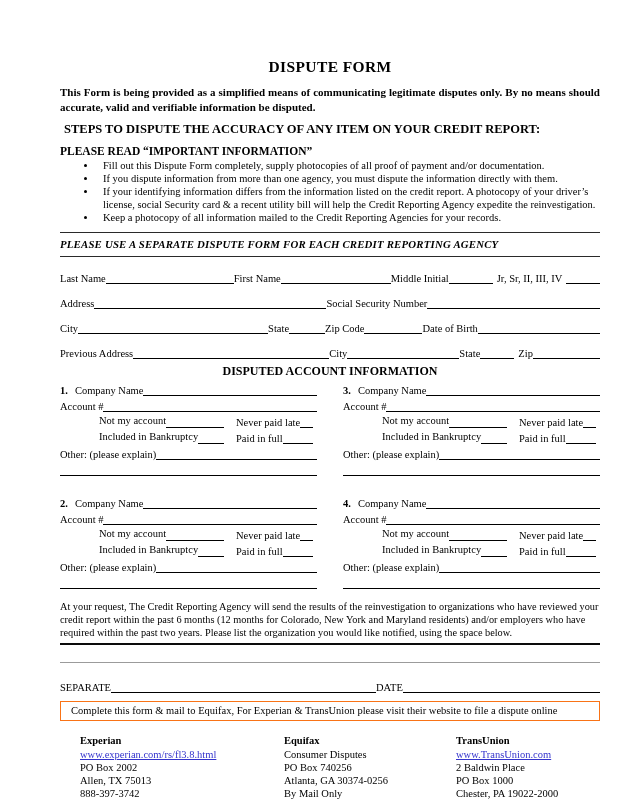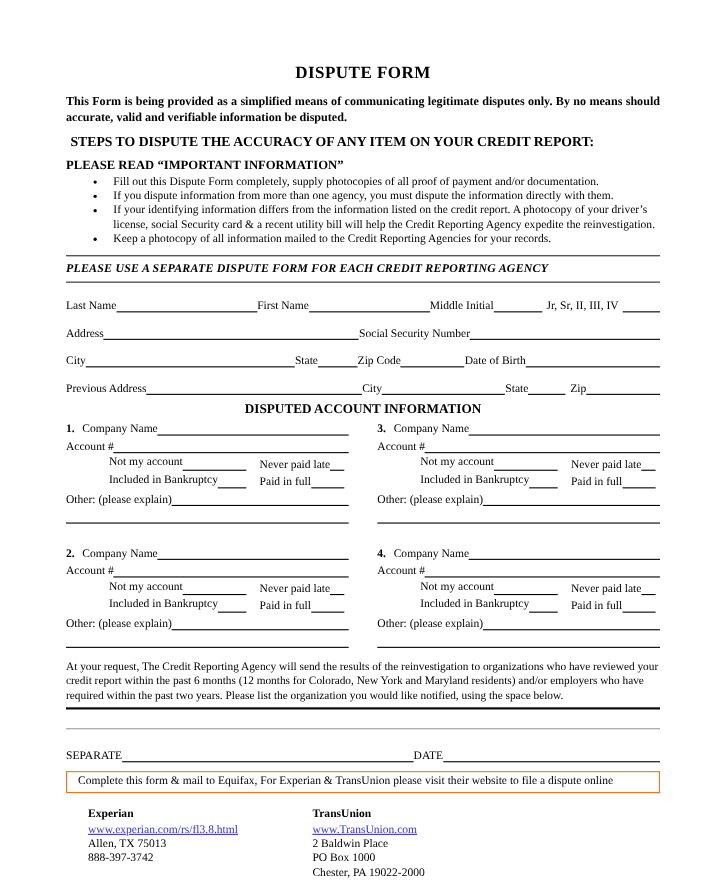--- a/index.html
+++ b/index.html
@@ -274,22 +274,30 @@
   </div>
 
   <div class="mail-box">
     <span>Complete this form &amp; mail to Equifax, For Experian &amp; TransUnion please visit their website to file a dispute online</span>
   </div>
 
   <div class="contacts">
     <div class="contact c1">
       <div class="name">Experian</div>
       <div><a class="link">www.experian.com/rs/fl3.8.html</a></div>
+      <div>PO Box 2002</div>
       <div>Allen, TX 75013</div>
       <div>888-397-3742</div>
+    </div>
+    <div class="contact c2">
+      <div class="name">Equifax</div>
+      <div>Consumer Disputes</div>
+      <div>PO Box 740256</div>
+      <div>Atlanta, GA 30374-0256</div>
+      <div>By Mail Only</div>
     </div>
     <div class="contact c3">
       <div class="name">TransUnion</div>
       <div><a class="link">www.TransUnion.com</a></div>
       <div>2 Baldwin Place</div>
       <div>PO Box 1000</div>
       <div>Chester, PA 19022-2000</div>
 
     </div>
   </div>

